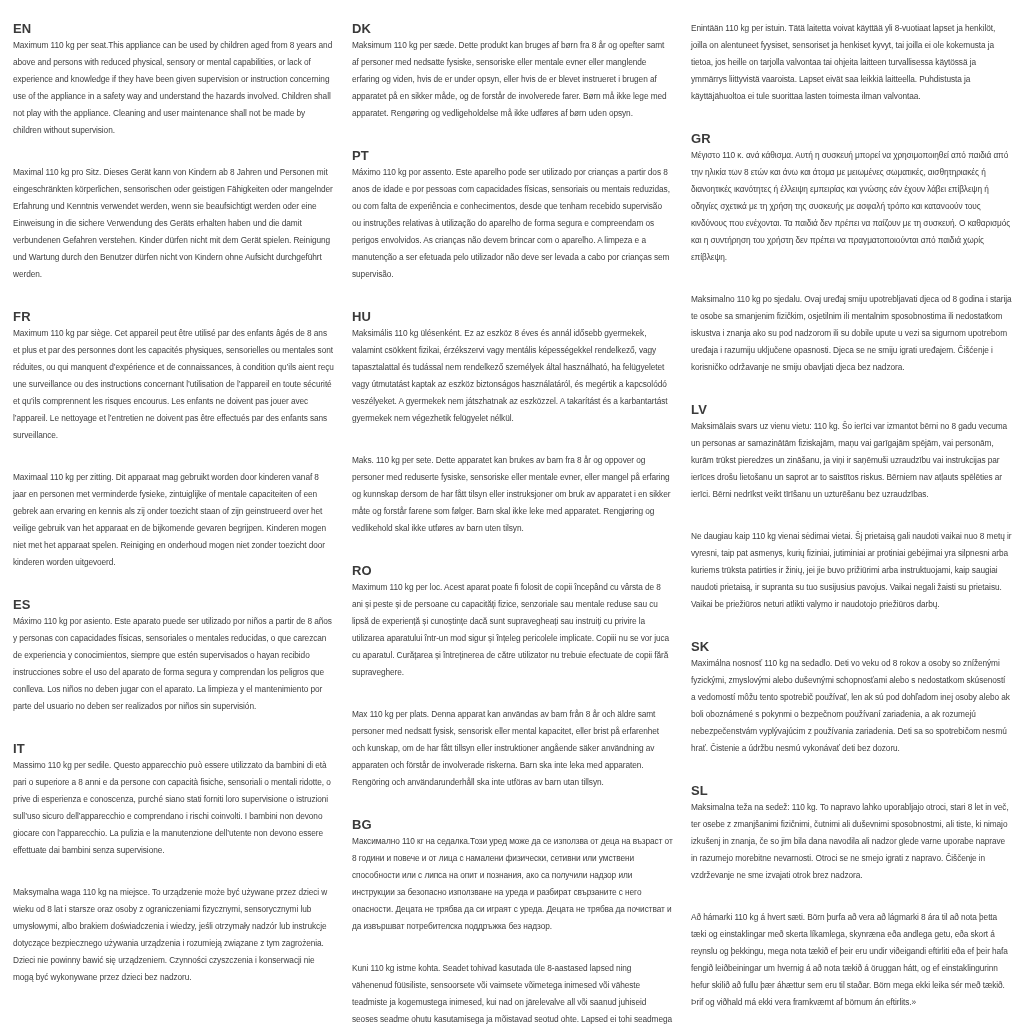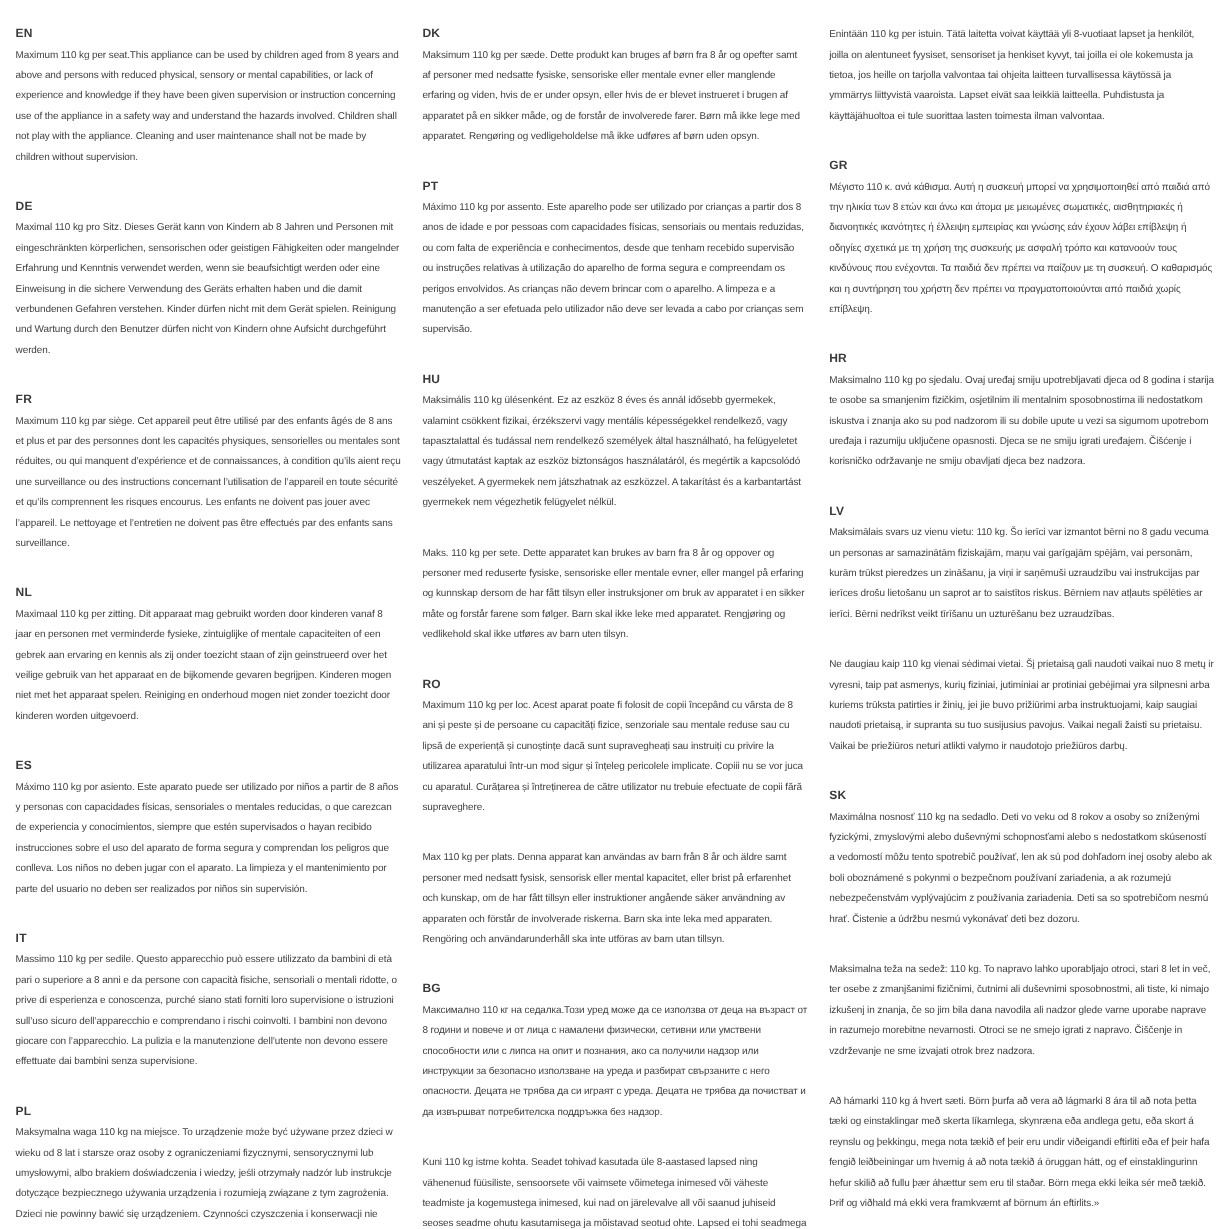--- a/index.html
+++ b/index.html
@@ -22,21 +22,21 @@
     gap: 18px;
   }
   .column {
     width: 321px;
     flex: 0 0 321px;
   }
   .section {
     margin-bottom: 25px;
   }
   .lang-code {
-    font-size: 10px;
+    font-size: 13px;
     font-weight: bold;
     line-height: 17px;
     letter-spacing: 0.2px;
     color: #3a3a3a;
   }
   .lang-text {
     font-size: 8.3px;
     line-height: 17px;
     letter-spacing: -0.08px;
     color: #414141;
@@ -47,46 +47,43 @@
 <body>
 
 <div class="page" id="page-root">
     <div class="column">
   <div class="section">
     <div class="lang-code">EN</div>
     <div class="lang-text">Maximum 110 kg per seat.This appliance can be used by children aged from 8 years and above and persons with reduced physical, sensory or mental capabilities, or lack of experience and knowledge if they have been given supervision or instruction concerning use of the appliance in a safety way and understand the hazards involved. Children shall not play with the appliance. Cleaning and user maintenance shall not be made by children without supervision.</div>
   </div>
 
   <div class="section">
-    <div class="lang-code">DE</div>
     <div class="lang-text">Maximal 110 kg pro Sitz. Dieses Gerät kann von Kindern ab 8 Jahren und Personen mit eingeschränkten körperlichen, sensorischen oder geistigen Fähigkeiten oder mangelnder Erfahrung und Kenntnis verwendet werden, wenn sie beaufsichtigt werden oder eine Einweisung in die sichere Verwendung des Geräts erhalten haben und die damit verbundenen Gefahren verstehen. Kinder dürfen nicht mit dem Gerät spielen. Reinigung und Wartung durch den Benutzer dürfen nicht von Kindern ohne Aufsicht durchgeführt werden.</div>
   </div>
 
   <div class="section">
     <div class="lang-code">FR</div>
     <div class="lang-text">Maximum 110 kg par siège. Cet appareil peut être utilisé par des enfants âgés de 8 ans et plus et par des personnes dont les capacités physiques, sensorielles ou mentales sont réduites, ou qui manquent d’expérience et de connaissances, à condition qu’ils aient reçu une surveillance ou des instructions concernant l’utilisation de l’appareil en toute sécurité et qu’ils comprennent les risques encourus. Les enfants ne doivent pas jouer avec l’appareil. Le nettoyage et l’entretien ne doivent pas être effectués par des enfants sans surveillance.</div>
   </div>
 
   <div class="section">
-    <div class="lang-code">NL</div>
     <div class="lang-text">Maximaal 110 kg per zitting. Dit apparaat mag gebruikt worden door kinderen vanaf 8 jaar en personen met verminderde fysieke, zintuiglijke of mentale capaciteiten of een gebrek aan ervaring en kennis als zij onder toezicht staan of zijn geinstrueerd over het veilige gebruik van het apparaat en de bijkomende gevaren begrijpen. Kinderen mogen niet met het apparaat spelen. Reiniging en onderhoud mogen niet zonder toezicht door kinderen worden uitgevoerd.</div>
   </div>
 
   <div class="section">
     <div class="lang-code">ES</div>
     <div class="lang-text">Máximo 110 kg por asiento. Este aparato puede ser utilizado por niños a partir de 8 años y personas con capacidades físicas, sensoriales o mentales reducidas, o que carezcan de experiencia y conocimientos, siempre que estén supervisados o hayan recibido instrucciones sobre el uso del aparato de forma segura y comprendan los peligros que conlleva. Los niños no deben jugar con el aparato. La limpieza y el mantenimiento por parte del usuario no deben ser realizados por niños sin supervisión.</div>
   </div>
 
   <div class="section">
     <div class="lang-code">IT</div>
     <div class="lang-text">Massimo 110 kg per sedile. Questo apparecchio può essere utilizzato da bambini di età pari o superiore a 8 anni e da persone con capacità fisiche, sensoriali o mentali ridotte, o prive di esperienza e conoscenza, purché siano stati forniti loro supervisione o istruzioni sull’uso sicuro dell’apparecchio e comprendano i rischi coinvolti. I bambini non devono giocare con l’apparecchio. La pulizia e la manutenzione dell’utente non devono essere effettuate dai bambini senza supervisione.</div>
   </div>
 
   <div class="section">
-    <div class="lang-code">PL</div>
     <div class="lang-text">Maksymalna waga 110 kg na miejsce. To urządzenie może być używane przez dzieci w wieku od 8 lat i starsze oraz osoby z ograniczeniami fizycznymi, sensorycznymi lub umysłowymi, albo brakiem doświadczenia i wiedzy, jeśli otrzymały nadzór lub instrukcje dotyczące bezpiecznego używania urządzenia i rozumieją związane z tym zagrożenia. Dzieci nie powinny bawić się urządzeniem. Czynności czyszczenia i konserwacji nie mogą być wykonywane przez dzieci bez nadzoru.</div>
   </div>
 
 </div>
     <div class="column">
   <div class="section">
     <div class="lang-code">DK</div>
     <div class="lang-text">Maksimum 110 kg per sæde. Dette produkt kan bruges af børn fra 8 år og opefter samt af personer med nedsatte fysiske, sensoriske eller mentale evner eller manglende erfaring og viden, hvis de er under opsyn, eller hvis de er blevet instrueret i brugen af apparatet på en sikker måde, og de forstår de involverede farer. Børn må ikke lege med apparatet. Rengøring og vedligeholdelse må ikke udføres af børn uden opsyn.</div>
   </div>
 
@@ -126,39 +123,39 @@
   <div class="section">
     <div class="lang-text">Enintään 110 kg per istuin. Tätä laitetta voivat käyttää yli 8-vuotiaat lapset ja henkilöt, joilla on alentuneet fyysiset, sensoriset ja henkiset kyvyt, tai joilla ei ole kokemusta ja tietoa, jos heille on tarjolla valvontaa tai ohjeita laitteen turvallisessa käytössä ja ymmärrys liittyvistä vaaroista. Lapset eivät saa leikkiä laitteella. Puhdistusta ja käyttäjähuoltoa ei tule suorittaa lasten toimesta ilman valvontaa.</div>
   </div>
 
   <div class="section">
     <div class="lang-code">GR</div>
     <div class="lang-text">Μέγιστο 110 κ. ανά κάθισμα. Αυτή η συσκευή μπορεί να χρησιμοποιηθεί από παιδιά από την ηλικία των 8 ετών και άνω και άτομα με μειωμένες σωματικές, αισθητηριακές ή διανοητικές ικανότητες ή έλλειψη εμπειρίας και γνώσης εάν έχουν λάβει επίβλεψη ή οδηγίες σχετικά με τη χρήση της συσκευής με ασφαλή τρόπο και κατανοούν τους κινδύνους που ενέχονται. Τα παιδιά δεν πρέπει να παίζουν με τη συσκευή. Ο καθαρισμός και η συντήρηση του χρήστη δεν πρέπει να πραγματοποιούνται από παιδιά χωρίς επίβλεψη.</div>
   </div>
 
   <div class="section">
-    <div class="lang-code">HR</div>
     <div class="lang-text">Maksimalno 110 kg po sjedalu. Ovaj uređaj smiju upotrebljavati djeca od 8 godina i starija te osobe sa smanjenim fizičkim, osjetilnim ili mentalnim sposobnostima ili nedostatkom iskustva i znanja ako su pod nadzorom ili su dobile upute u vezi sa sigurnom upotrebom uređaja i razumiju uključene opasnosti. Djeca se ne smiju igrati uređajem. Čišćenje i korisničko održavanje ne smiju obavljati djeca bez nadzora.</div>
   </div>
 
   <div class="section">
     <div class="lang-code">LV</div>
     <div class="lang-text">Maksimālais svars uz vienu vietu: 110 kg. Šo ierīci var izmantot bērni no 8 gadu vecuma un personas ar samazinātām fiziskajām, maņu vai garīgajām spējām, vai personām, kurām trūkst pieredzes un zināšanu, ja viņi ir saņēmuši uzraudzību vai instrukcijas par ierīces drošu lietošanu un saprot ar to saistītos riskus. Bērniem nav atļauts spēlēties ar ierīci. Bērni nedrīkst veikt tīrīšanu un uzturēšanu bez uzraudzības.</div>
   </div>
 
   <div class="section">
     <div class="lang-text">Ne daugiau kaip 110 kg vienai sėdimai vietai. Šį prietaisą gali naudoti vaikai nuo 8 metų ir vyresni, taip pat asmenys, kurių fiziniai, jutiminiai ar protiniai gebėjimai yra silpnesni arba kuriems trūksta patirties ir žinių, jei jie buvo prižiūrimi arba instruktuojami, kaip saugiai naudoti prietaisą, ir supranta su tuo susijusius pavojus. Vaikai negali žaisti su prietaisu. Vaikai be priežiūros neturi atlikti valymo ir naudotojo priežiūros darbų.</div>
   </div>
 
   <div class="section">
     <div class="lang-code">SK</div>
     <div class="lang-text">Maximálna nosnosť 110 kg na sedadlo. Deti vo veku od 8 rokov a osoby so zníženými fyzickými, zmyslovými alebo duševnými schopnosťami alebo s nedostatkom skúseností a vedomostí môžu tento spotrebič používať, len ak sú pod dohľadom inej osoby alebo ak boli oboznámené s pokynmi o bezpečnom používaní zariadenia, a ak rozumejú nebezpečenstvám vyplývajúcim z používania zariadenia. Deti sa so spotrebičom nesmú hrať. Čistenie a údržbu nesmú vykonávať deti bez dozoru.</div>
   </div>
 
   <div class="section">
+    <div class="lang-code">SL</div>
     <div class="lang-text">Maksimalna teža na sedež: 110 kg. To napravo lahko uporabljajo otroci, stari 8 let in več, ter osebe z zmanjšanimi fizičnimi, čutnimi ali duševnimi sposobnostmi, ali tiste, ki nimajo izkušenj in znanja, če so jim bila dana navodila ali nadzor glede varne uporabe naprave in razumejo morebitne nevarnosti. Otroci se ne smejo igrati z napravo. Čiščenje in vzdrževanje ne sme izvajati otrok brez nadzora.</div>
   </div>
 
   <div class="section">
     <div class="lang-text">Að hámarki 110 kg á hvert sæti. Börn þurfa að vera að lágmarki 8 ára til að nota þetta tæki og einstaklingar með skerta líkamlega, skynræna eða andlega getu, eða skort á reynslu og þekkingu, mega nota tækið ef þeir eru undir viðeigandi eftirliti eða ef þeir hafa fengið leiðbeiningar um hvernig á að nota tækið á öruggan hátt, og ef einstaklingurinn hefur skilið að fullu þær áhættur sem eru til staðar. Börn mega ekki leika sér með tækið. Þrif og viðhald má ekki vera framkvæmt af börnum án eftirlits.»</div>
   </div>
 </div>
   </div>
 
 </body></html>

